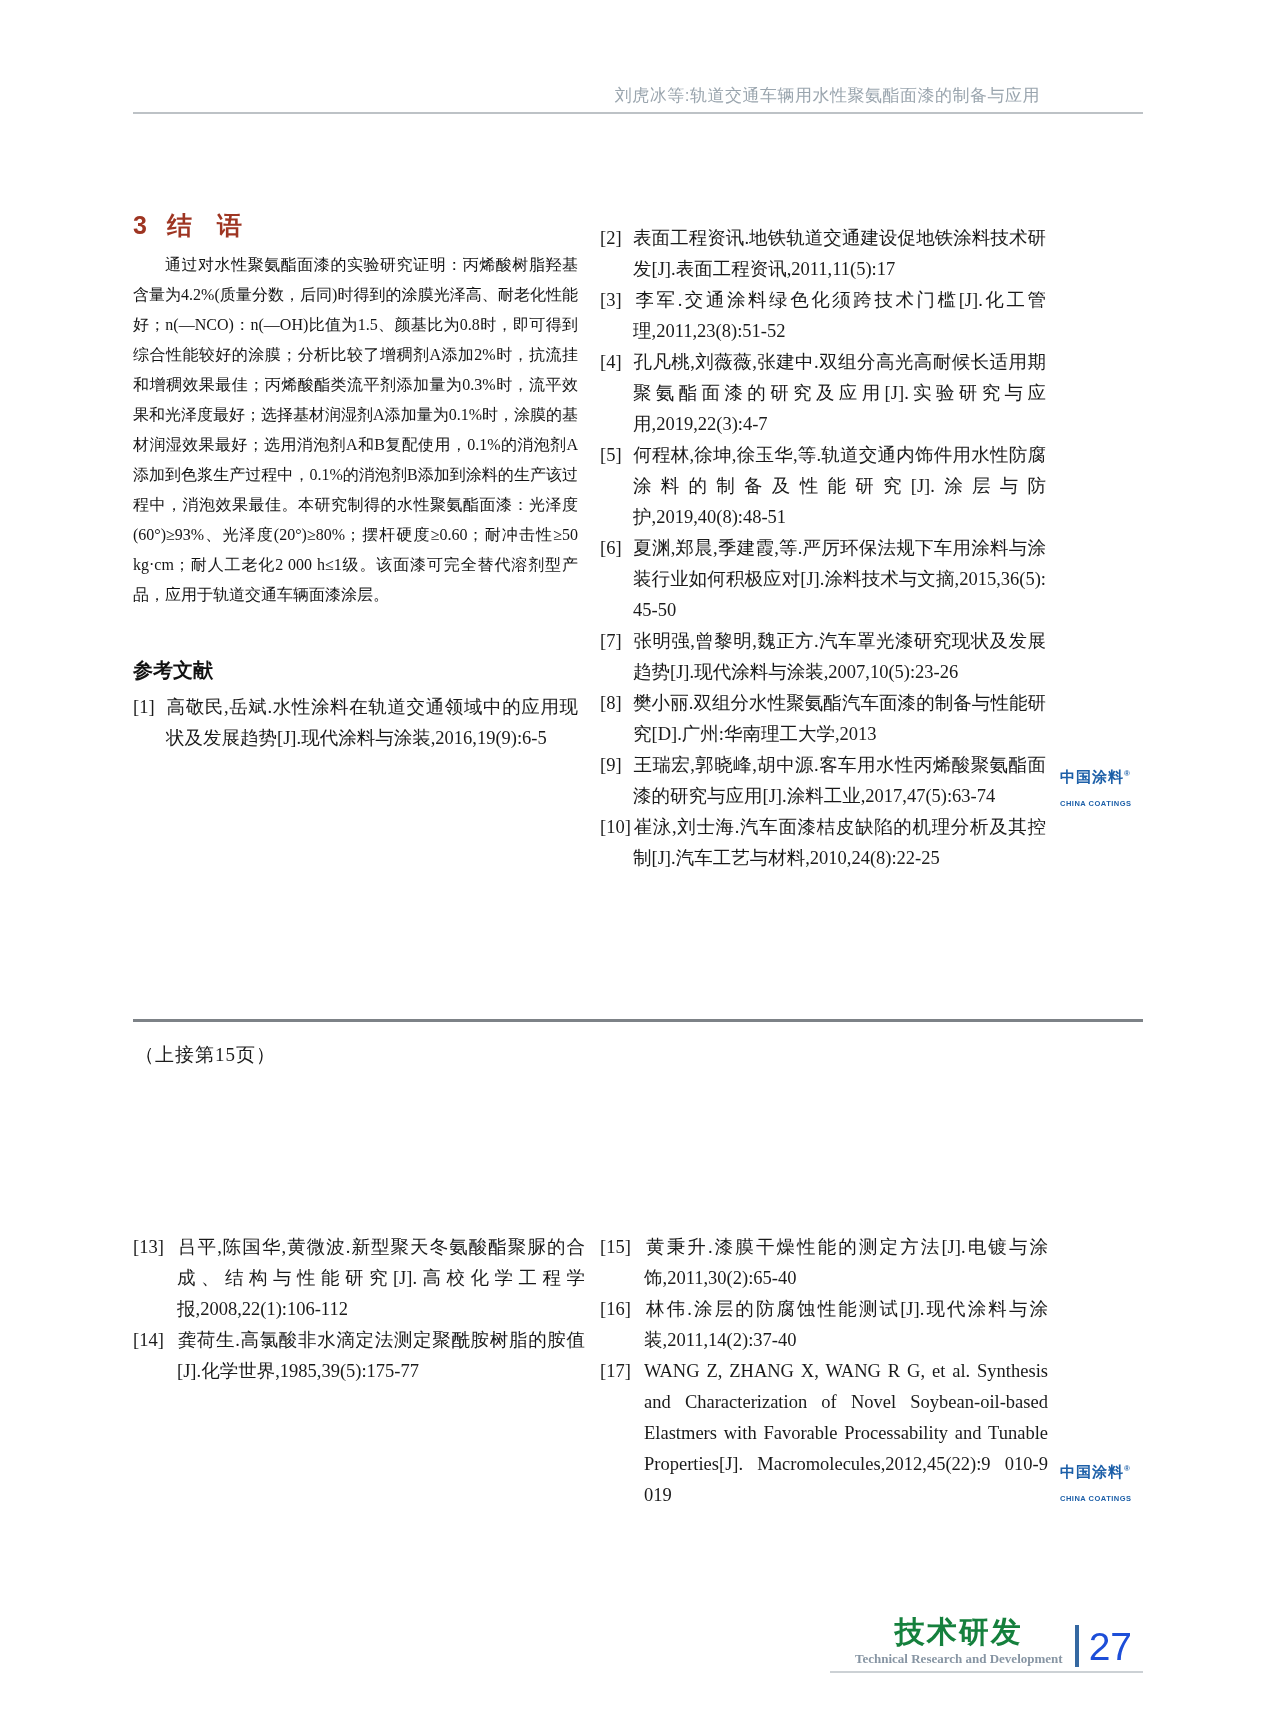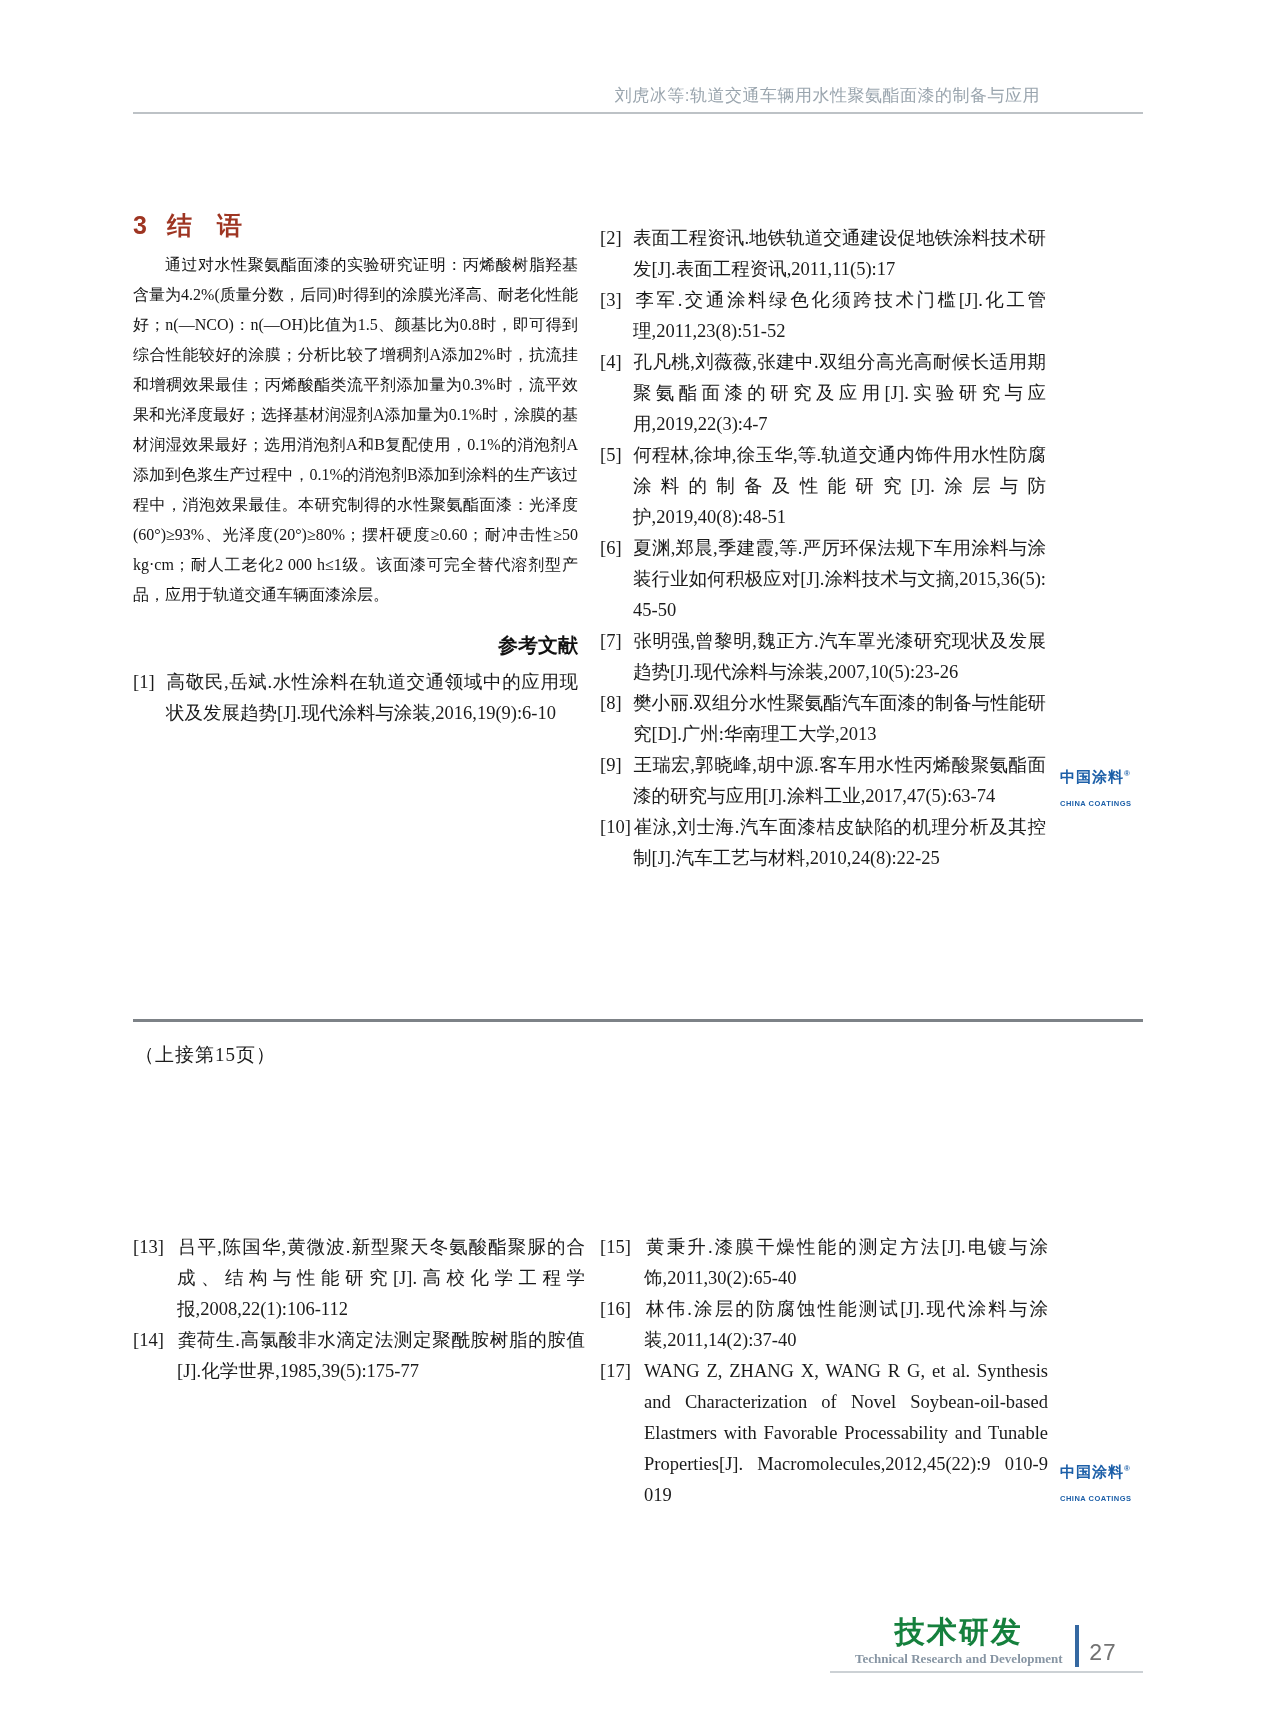--- a/index.html
+++ b/index.html
@@ -27,21 +27,21 @@
     font-family:"Liberation Sans","DejaVu Sans",sans-serif;
     font-size:25px; font-weight:bold; color:#9e3522; line-height:25px; margin-bottom:12px;
   }
   .section-heading .sec-num { margin-right:20px; }
 
   .body-par {
     font-size:16px; line-height:30px; text-align:justify; text-indent:2em; color:#141414;
   }
 
   .refs-heading {
-    margin-top:23px; margin-bottom:10px; text-align:right;
+    margin-top:48px; margin-bottom:10px; text-align:left;
     font-family:"Liberation Sans","DejaVu Sans",sans-serif;
     font-size:20px; font-weight:bold; color:#111; line-height:24px;
   }
 
   .ref { font-size:18.5px; line-height:31px; text-align:justify; padding-left:33px; text-indent:-33px; }
   .ref .ref-num { display:inline-block; min-width:33px; text-indent:0; }
   .col-bl .ref, .col-br .ref { padding-left:44px; text-indent:-44px; }
   .col-bl .ref .ref-num, .col-br .ref .ref-num { min-width:44px; }
 
   .note {
@@ -66,40 +66,40 @@
   .footer-cn {
     font-family:"Liberation Sans","DejaVu Sans",sans-serif;
     font-size:30px; font-weight:bold; color:#15803d; letter-spacing:2px; line-height:1.05;text-align:center;
   }
   .footer-en {
     font-family:"Liberation Serif","DejaVu Serif",serif;
     font-size:13px; font-weight:bold; color:#8795a3; margin-top:3px; white-space:nowrap;
   }
   .footer-bar { width:4px; height:42px; background:#3568a1; margin-left:12px; margin-right:10px; }
   .footer-page {
-    font-family:Liberation Mono, monospace;
-    font-size:23px; color:#737373; line-height:1; padding-bottom:1px;
+    font-family:Liberation Sans, sans-serif;
+    font-size:39px; color:#1d4ed8; line-height:1; padding-bottom:1px;
   }
 </style>
 </head>
 <body>
 
 <div class="page">
 
   <div class="running-head">刘虎冰等:轨道交通车辆用水性聚氨酯面漆的制备与应用</div>
   <div class="rule-top"></div>
 
   <div class="col col-tl">
     <div class="section-heading">
       <span class="sec-num">3</span><span>结　语</span>
     </div>
     <p class="body-par">通过对水性聚氨酯面漆的实验研究证明：丙烯酸树脂羟基含量为4.2%(质量分数，后同)时得到的涂膜光泽高、耐老化性能好；n(—NCO)：n(—OH)比值为1.5、颜基比为0.8时，即可得到综合性能较好的涂膜；分析比较了增稠剂A添加2%时，抗流挂和增稠效果最佳；丙烯酸酯类流平剂添加量为0.3%时，流平效果和光泽度最好；选择基材润湿剂A添加量为0.1%时，涂膜的基材润湿效果最好；选用消泡剂A和B复配使用，0.1%的消泡剂A添加到色浆生产过程中，0.1%的消泡剂B添加到涂料的生产该过程中，消泡效果最佳。本研究制得的水性聚氨酯面漆：光泽度(60°)≥93%、光泽度(20°)≥80%；摆杆硬度≥0.60；耐冲击性≥50 kg·cm；耐人工老化2 000 h≤1级。该面漆可完全替代溶剂型产品，应用于轨道交通车辆面漆涂层。</p>
     <div class="refs-heading">参考文献</div>
     <div class="ref">
-      <span class="ref-num">[1]</span><span>高敬民,岳斌.水性涂料在轨道交通领域中的应用现状及发展趋势[J].现代涂料与涂装,2016,19(9):6-10</span>
+      <span class="ref-num">[1]</span><span>高敬民,岳斌.水性涂料在轨道交通领域中的应用现状及发展趋势[J].现代涂料与涂装,2016,19(9):6-5</span>
     </div>
   </div>
 
   <div class="col col-tr">
     <div class="ref">
       <span class="ref-num">[2]</span><span>表面工程资讯.地铁轨道交通建设促地铁涂料技术研发[J].表面工程资讯,2011,11(5):17</span>
     </div>
     <div class="ref">
       <span class="ref-num">[3]</span><span>李军.交通涂料绿色化须跨技术门槛[J].化工管理,2011,23(8):51-52</span>
     </div>

